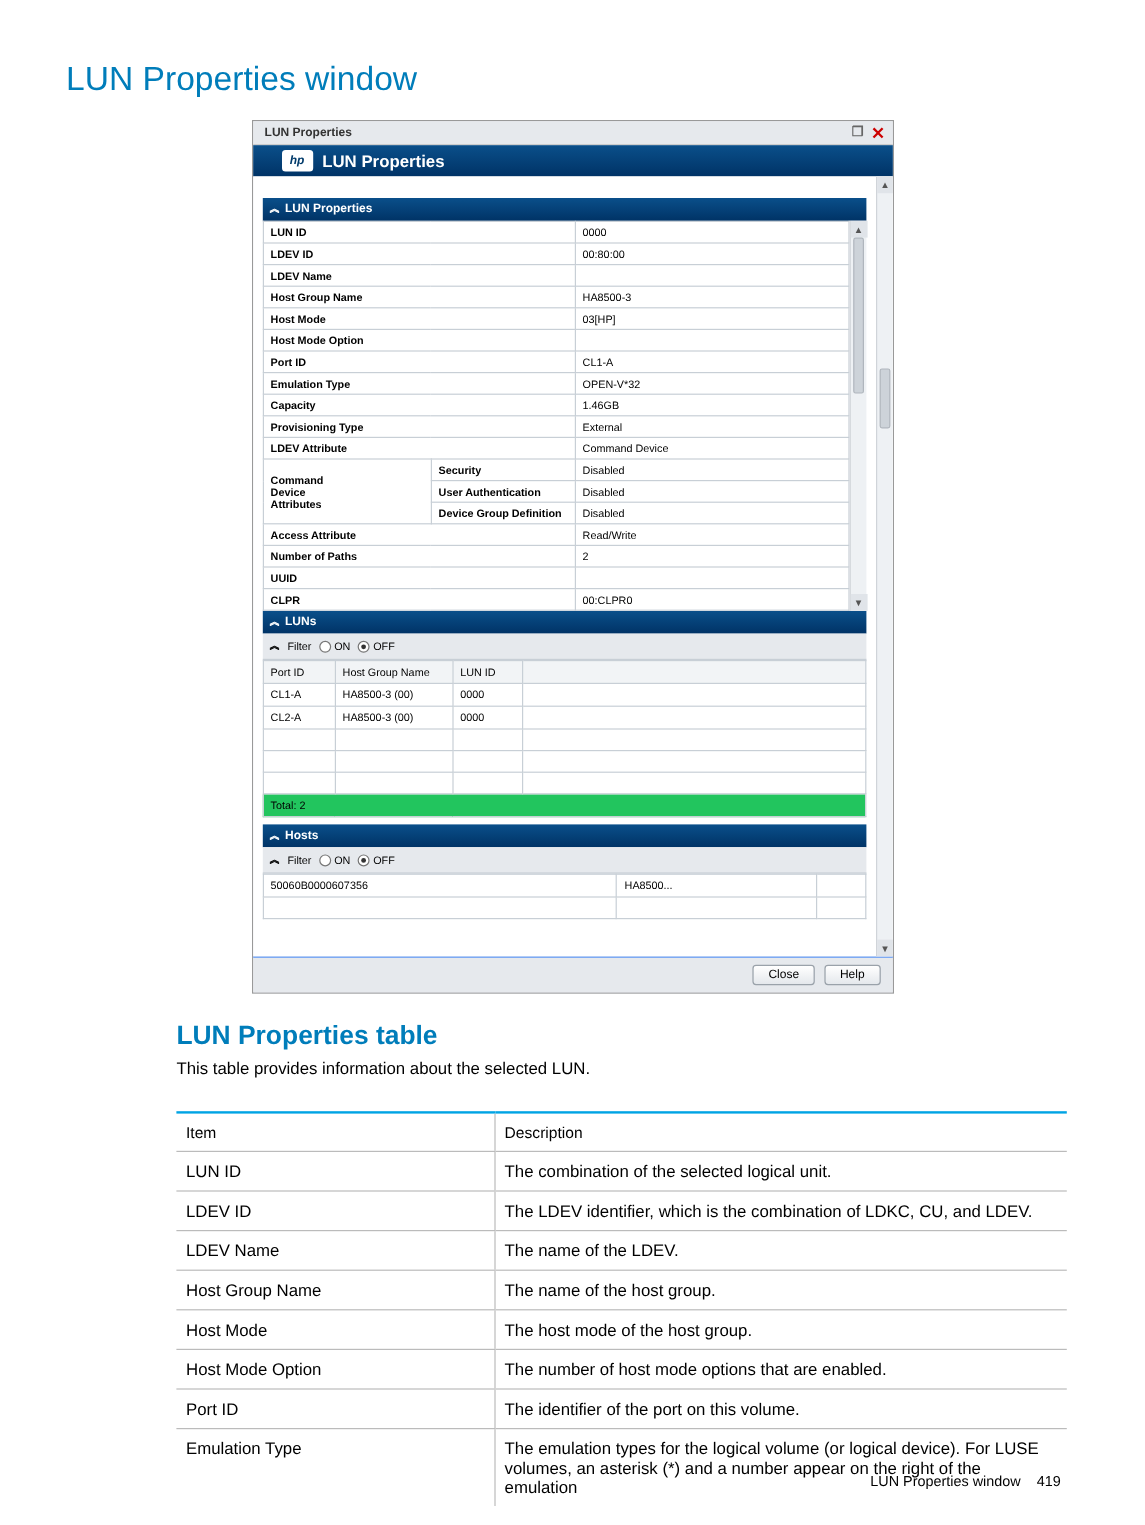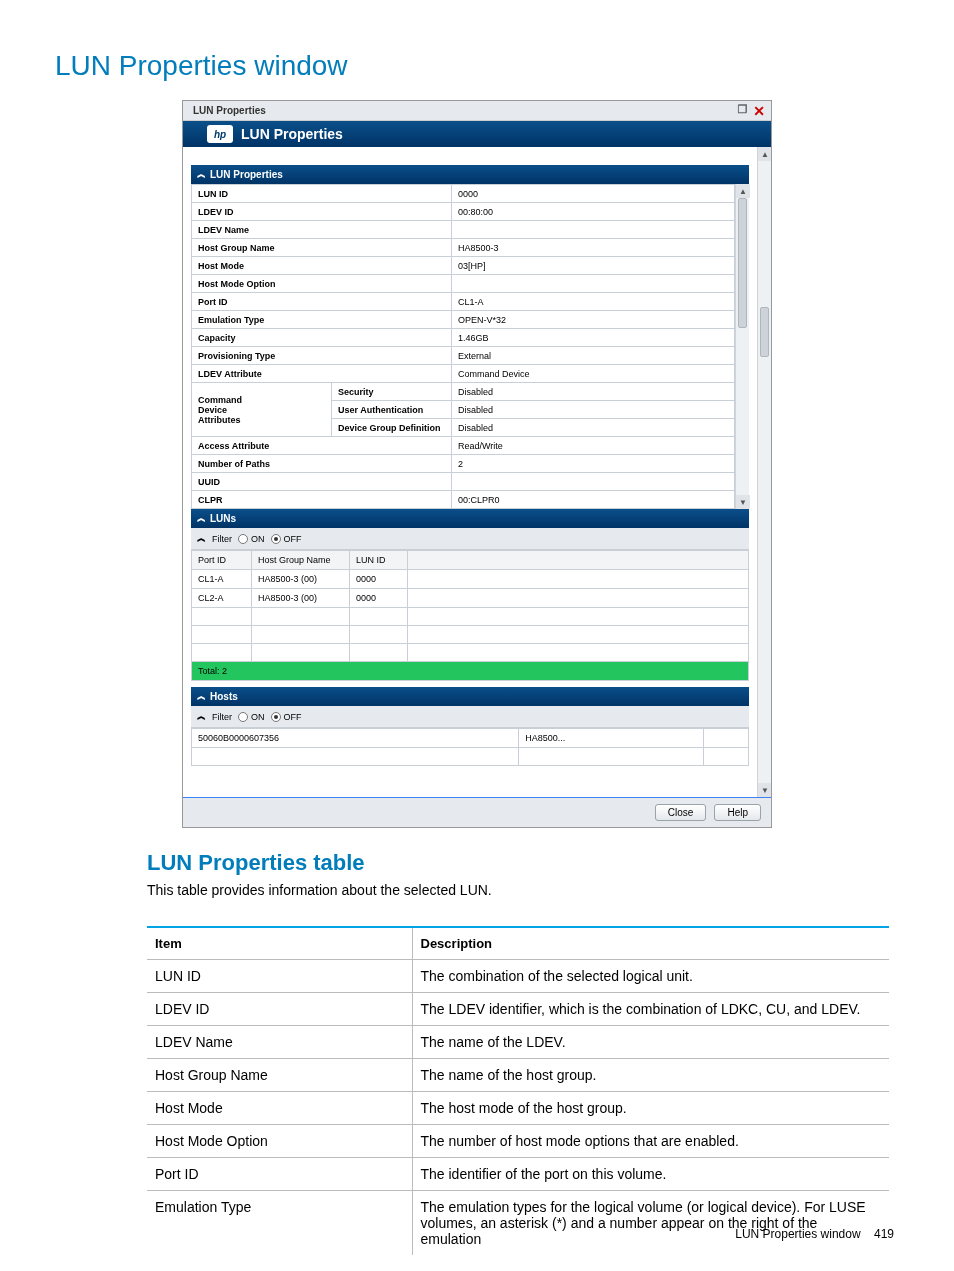--- a/index.html
+++ b/index.html
@@ -13,21 +13,21 @@
     color: #000;
   }
   .page-title {
     font-size: 28px;
     font-weight: 300;
     color: #007dba;
     margin-bottom: 18px;
     font-family: Arial, sans-serif;
   }
   .win-wrap {
-    width: 590px;
+    width: 535px;
     margin: 0 auto 22px auto;
     border: 1px solid #999;
     background: #e8ecef;
   }
   .win-topbar {
     background: #e6e9ed;
     height: 20px;
     display: flex;
     align-items: center;
     justify-content: space-between;
@@ -201,40 +201,40 @@
     font-weight: 300;
   }
   .desc-table {
     width: 742px;
     margin-left: 92px;
     border-collapse: collapse;
     font-size: 14px;
   }
   .desc-table th {
     text-align: left;
-    font-weight: bold;
+    font-weight: normal;
     padding: 8px;
     border-top: 2px solid #00a4e4;
     border-bottom: 1px solid #bbb;
     border-left: 1px solid #bbb;
     font-size: 13px;
   }
   .desc-table th:first-child { border-left: none; }
   .desc-table td {
     padding: 8px;
     border-bottom: 1px solid #bbb;
     border-left: 1px solid #bbb;
     vertical-align: top;
     font-weight: 300;
   }
   .desc-table td:first-child { border-left: none; width: 265px; }
   .page-foot {
     position: absolute;
     bottom: 30px;
-    right: 60px;
+    right: 70px;
     font-size: 12px;
     font-weight: 300;
   }
 </style>
 </head>
 <body>
 
 <h1 class="page-title">LUN Properties window</h1>
 
 <div class="win-wrap">

